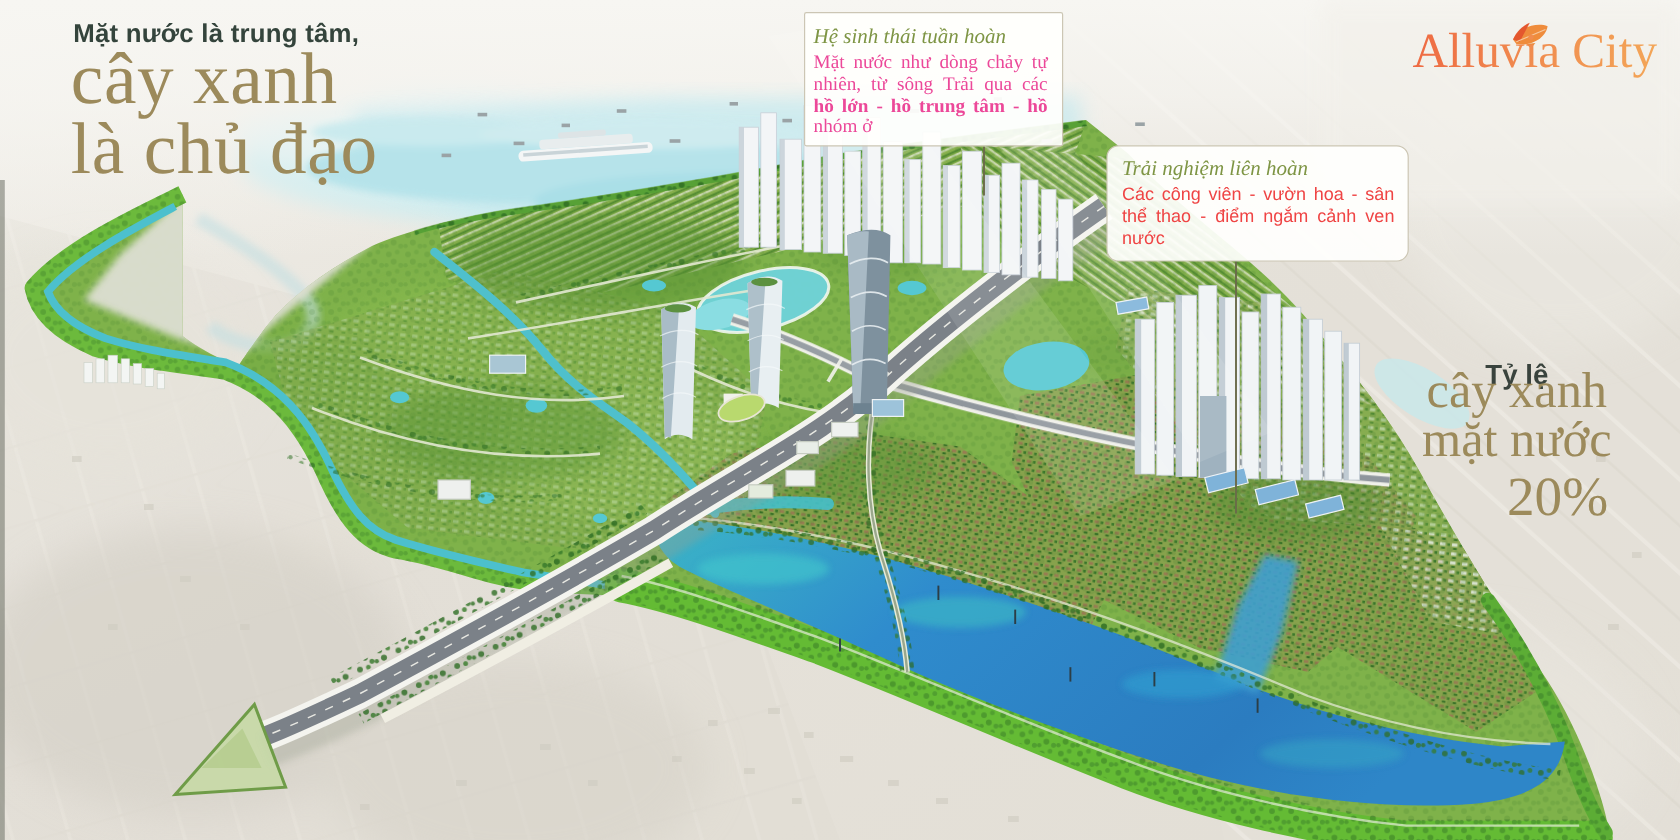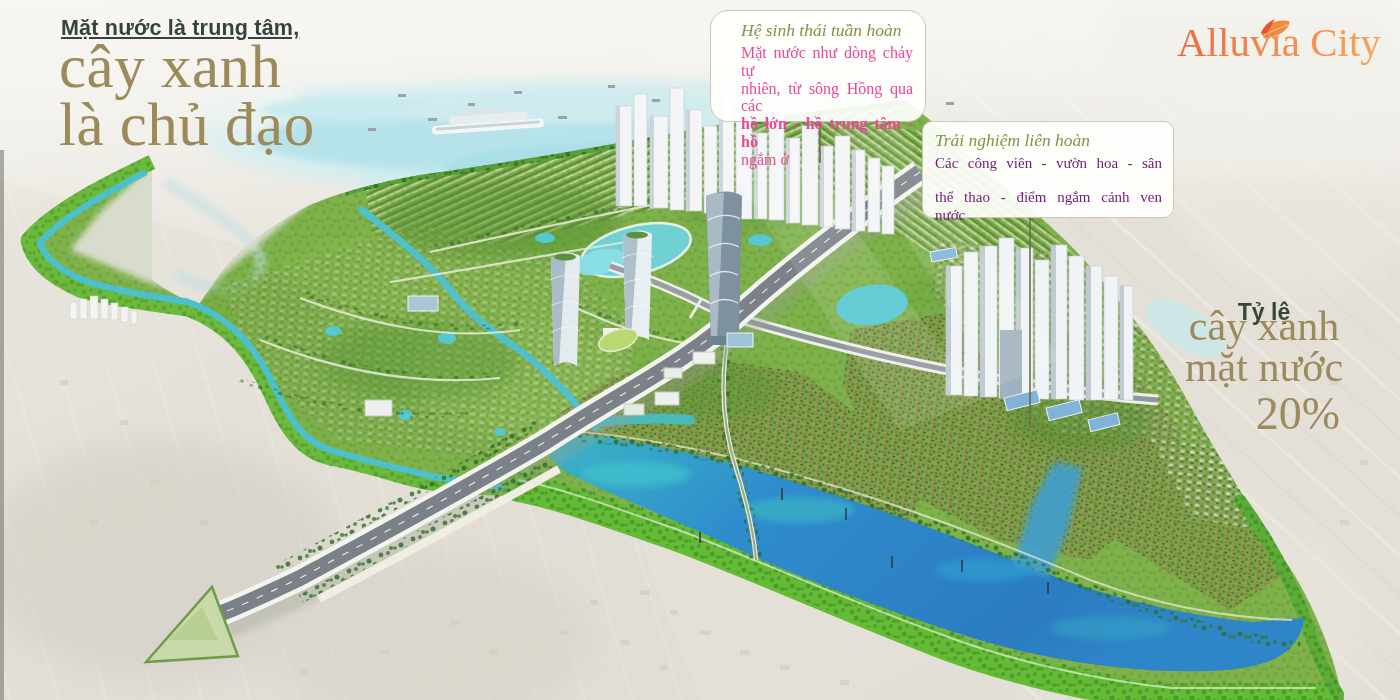--- a/index.html
+++ b/index.html
@@ -489,43 +489,43 @@
 <g transform="translate(1259,19) scale(0.93)">
  <path d="M2,15 C7,5 22,-1 33,3 C31,14 18,21 5,19 Z" fill="#ef8c3c"></path>
  <path d="M2,15 C5,8 10,3 17,0 L8,17 Z" fill="#e4572e"></path>
  <path d="M5,17 L31,6" stroke="#f6c9a0" stroke-width="1" fill="none"></path>
  <path d="M14,19 L18,23 L22,18 Z" fill="#e98a3a"></path>
 </g>
 
 <text x="1177" y="56" font-family="Liberation Serif, serif" font-size="41" fill="url(#logoGrad)">Alluvia City</text>
 </svg>
 
-<div class="txt" style="left:61px;top:16px;font-size:21.5px;font-weight:600;color:#34443c;letter-spacing:0.2px;text-decoration:underline;">Mặt nước là trung tâm,</div>
+<div class="txt" style="left:61px;top:16px;font-size:21.5px;font-weight:600;color:#34443c;letter-spacing:0.2px;">Mặt nước là trung tâm,</div>
 
 <div class="txt" style="left:59px;top:38px;font-family:'Liberation Serif',serif;font-size:61px;line-height:58px;color:#9c8a5b;letter-spacing:0.5px;">cây xanh<br>là chủ đạo</div>
 
-<div class="txt" style="left:710px;top:10px;width:216px;height:112px;box-sizing:border-box;background:rgba(255,255,253,0.93);border:1px solid #ccc6b4;border-radius:18px;padding:9px 12px 0 30px;">
+<div class="txt" style="left:670px;top:10px;width:216px;height:112px;box-sizing:border-box;background:rgba(255,255,253,0.93);border:1px solid #ccc6b4;border-radius:2px;padding:9px 12px 0 7px;">
 
  <div style="font-family:'Liberation Serif',serif;font-style:italic;font-size:17.5px;color:#7e9544;margin-bottom:3px;">Hệ sinh thái tuần hoàn</div>
 
  <div style="font-family:'Liberation Serif',serif;font-size:16px;line-height:17.8px;color:#ec4899;">
   <div style="text-align:justify;text-align-last:justify;">Mặt nước như dòng chảy tự</div>
-  <div style="text-align:justify;text-align-last:justify;">nhiên, từ sông Hồng qua các</div>
+  <div style="text-align:justify;text-align-last:justify;">nhiên, từ sông Trải qua các</div>
   <div style="text-align:justify;text-align-last:justify;font-weight:bold;">hồ lớn - hồ trung tâm - hồ</div>
-  <div>ngắm ở</div>
+  <div>nhóm ở</div>
  </div>
 </div>
 
 <div class="txt" style="left:922px;top:121px;width:252px;height:97px;box-sizing:border-box;background:rgba(255,255,253,0.93);border:1px solid #ccc6b4;border-radius:10px;padding:8px 11px 0 12px;">
 
  <div style="font-family:'Liberation Serif',serif;font-style:italic;font-size:17.5px;color:#7e9544;margin-bottom:3px;">Trải nghiệm liên hoàn</div>
 
- <div style="font-family:Liberation Serif, serif;font-size:15px;line-height:18.2px;color:#701a75;">
+ <div style="font-family:Liberation Sans, sans-serif;font-size:15px;line-height:18.2px;color:#ef4444;">
   <div style="text-align:justify;text-align-last:justify;">Các công viên - vườn hoa - sân</div>
-  <div style="text-align:justify;text-align-last:justify;margin-top:16px;">thể thao - điểm ngắm cảnh ven</div>
+  <div style="text-align:justify;text-align-last:justify;">thể thao - điểm ngắm cảnh ven</div>
   <div>nước</div>
  </div>
 </div>
 
 <div class="txt" style="left:1154px;top:299px;width:220px;text-align:center;font-size:23px;font-weight:600;color:#39433d;">Tỷ lệ</div>
 
 <div class="txt" style="left:1144px;top:306px;width:240px;text-align:center;font-family:'Liberation Serif',serif;font-size:42px;line-height:41px;color:#9c8a5b;">cây xanh<br>mặt nước</div>
 
 <div class="txt" style="left:1158px;top:387px;width:240px;text-align:center;font-family:'Liberation Serif',serif;font-size:46px;color:#9c8a5b;padding-left:20px;">20%</div>
 </div>

